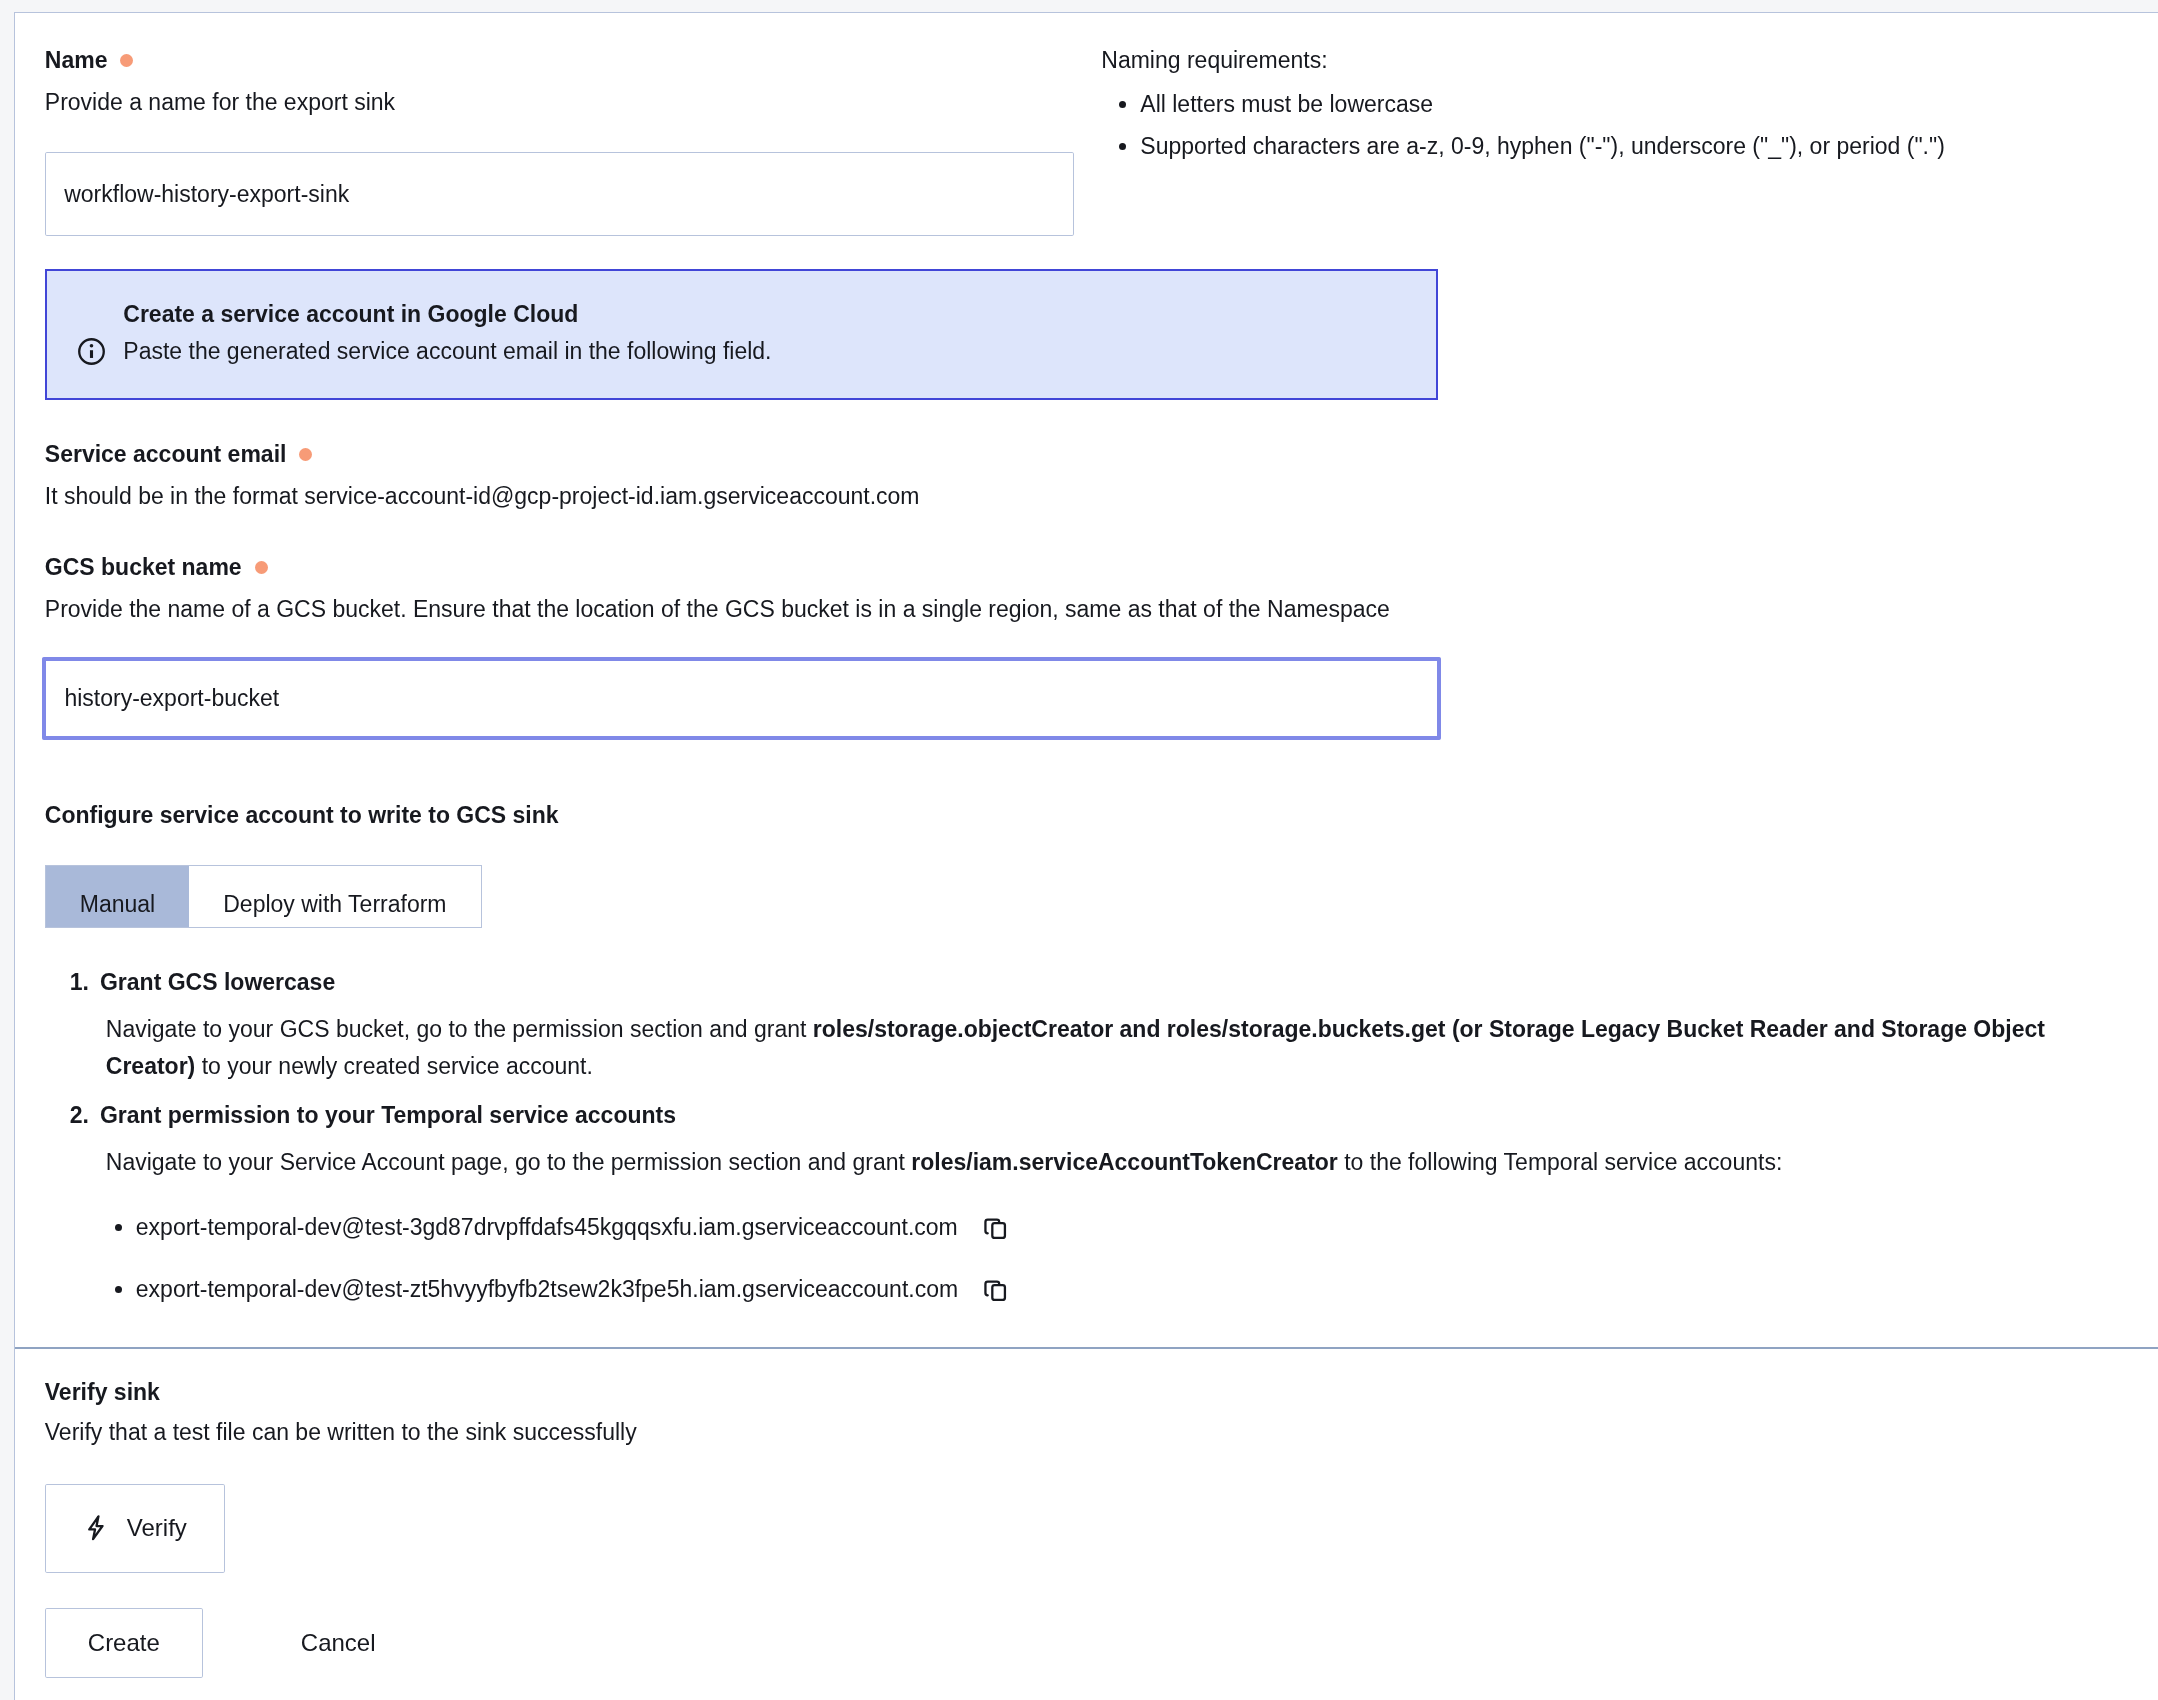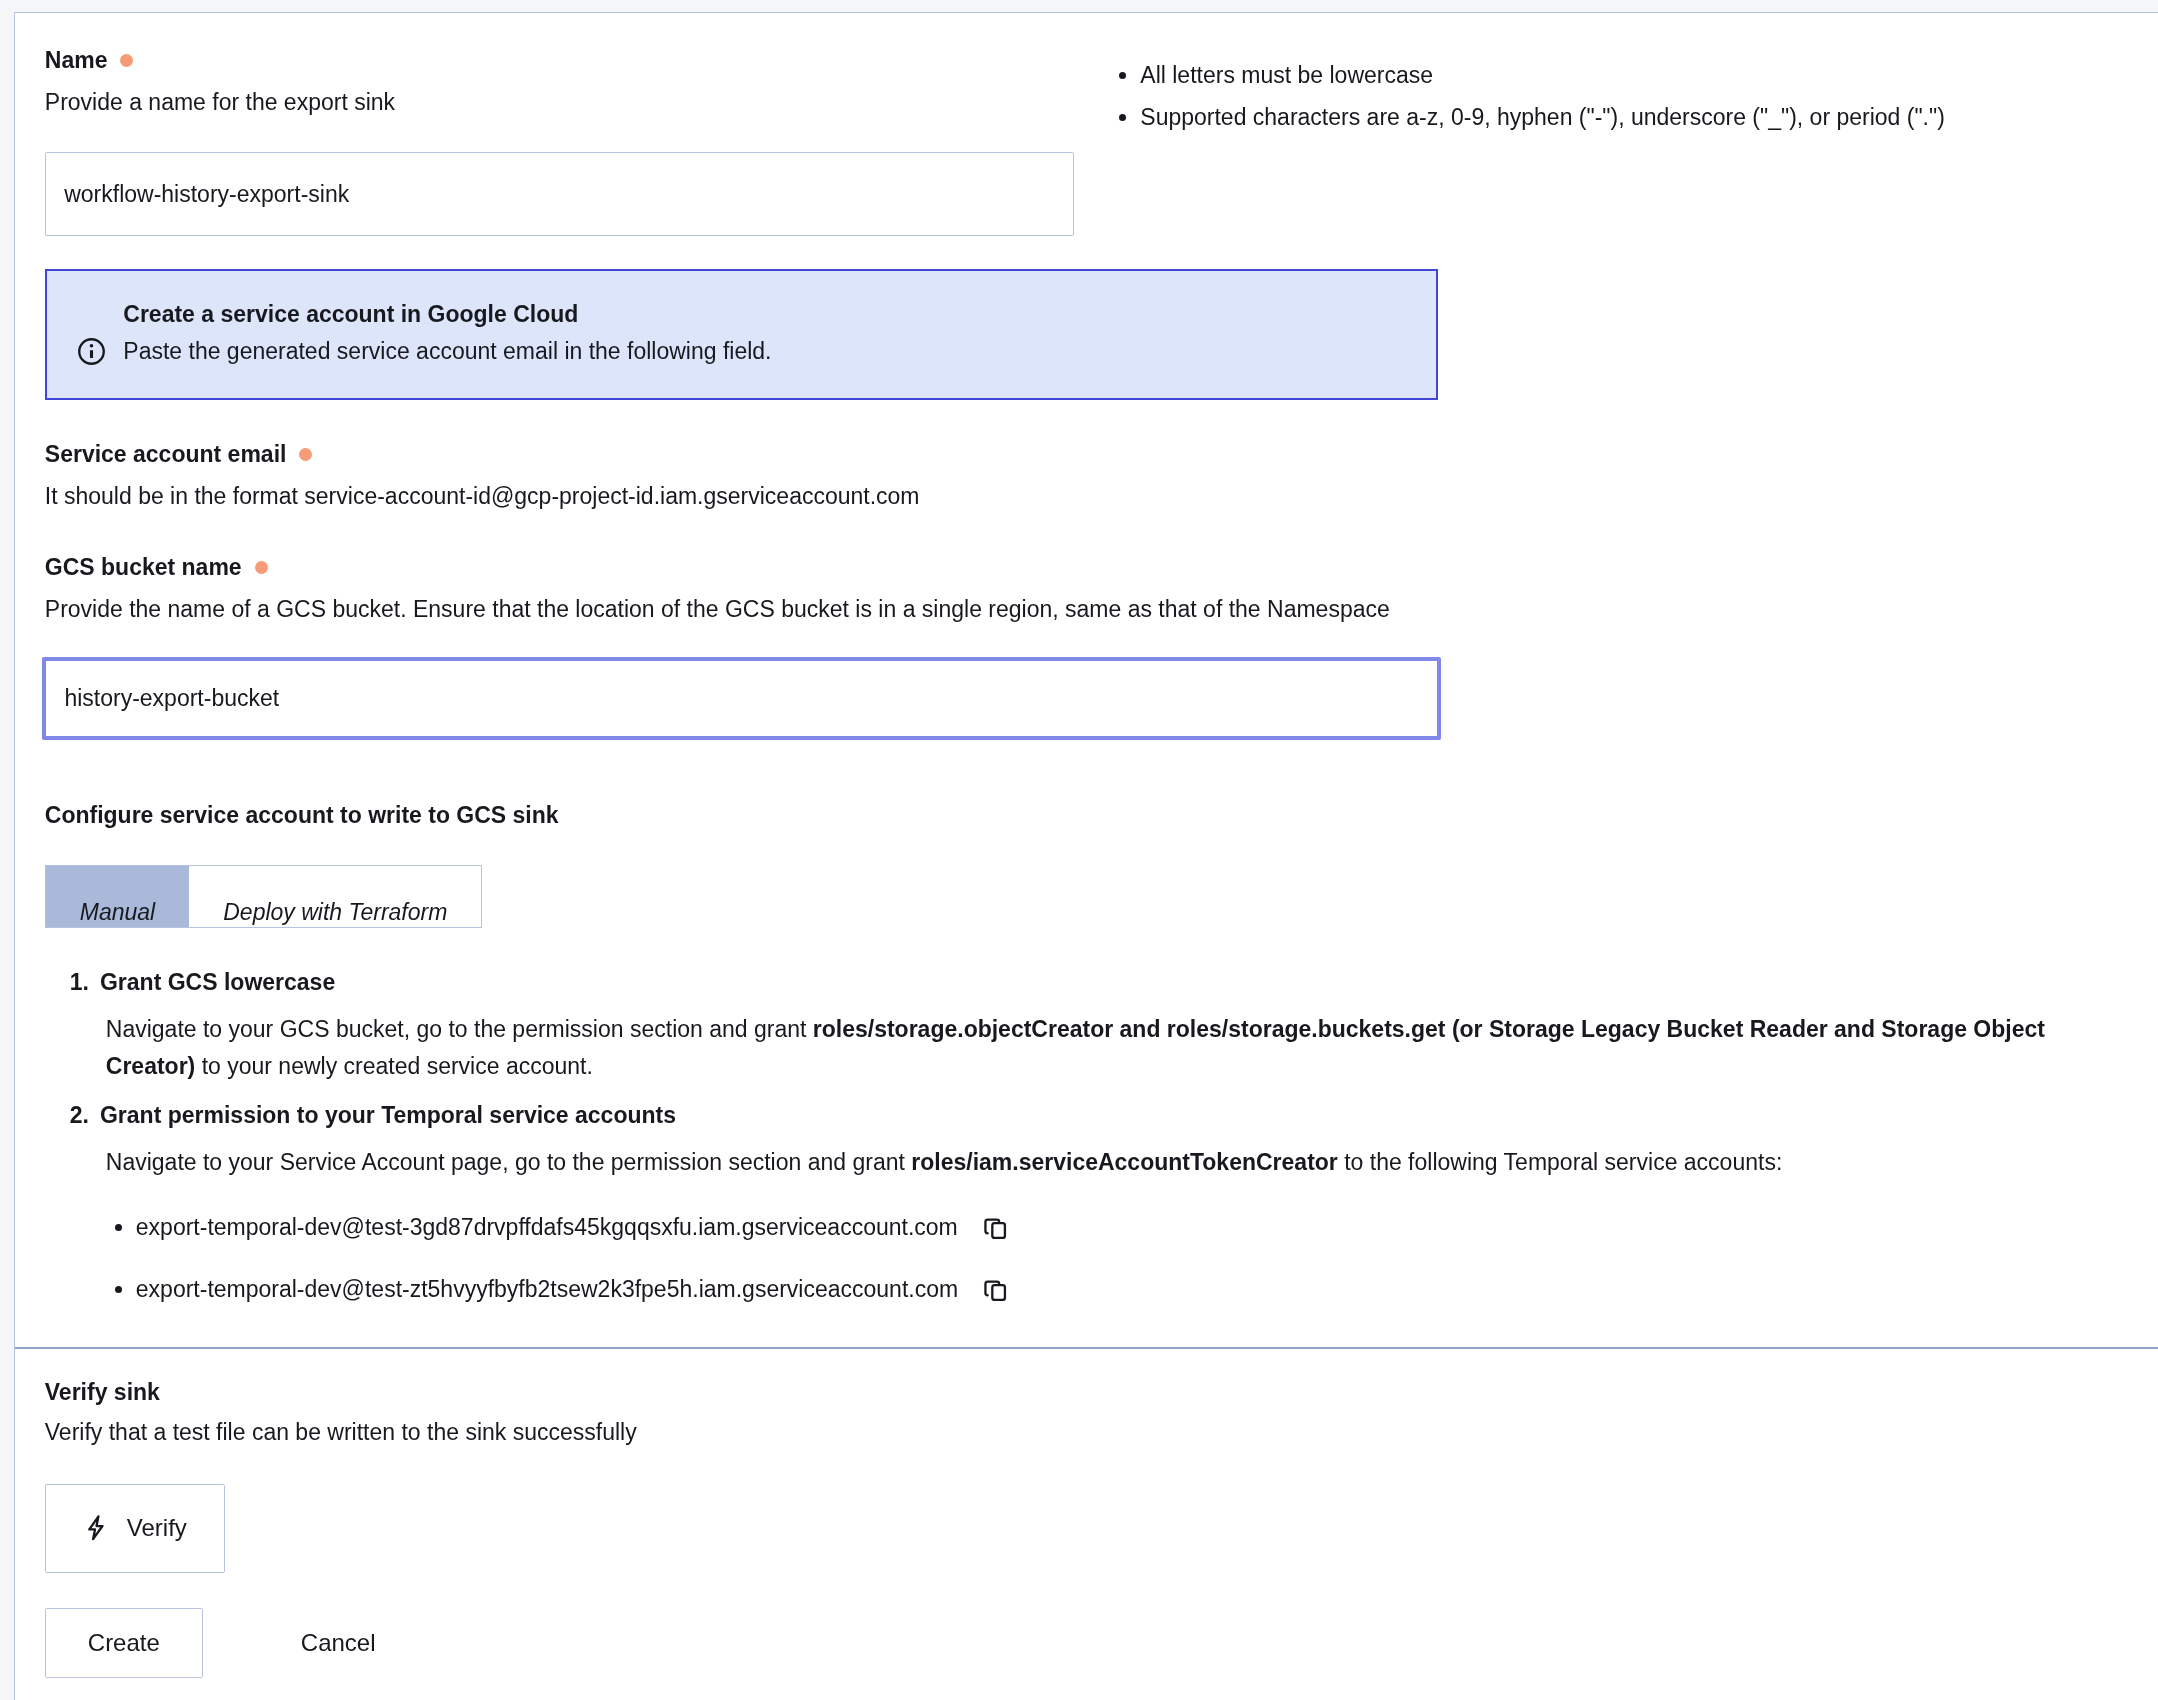--- a/index.html
+++ b/index.html
@@ -76,27 +76,26 @@
   }
 
   .tabs {
     margin-top: 35px;
     display: inline-flex;
     border: 1.8px solid #b7c3dc;
     background: #ffffff;
   }
   .tab {
     font-size: 23px; line-height: 61px; height: 61px;
-    padding: 16px 34px;
+    padding: 8px 34px;
     background: #ffffff;
     border: none; cursor: pointer;
     font-family: "Liberation Sans", "DejaVu Sans", sans-serif;
     color: #17191f;
     white-space: nowrap;
-    font-style: italic;
   }
   .tab.active { background: #a9b9d9; }
 
   .steps { margin-top: 39px; padding-left: 25px; }
   .step-title {
     font-size: 23px; font-weight: 700; line-height: 31px;
     display: flex; gap: 11px;
   }
   .step-title + .step-body { margin-top: 13px; margin-left: 36px; }
   .step-body {
@@ -167,20 +166,21 @@
     <div class="col-left">
       <div class="field-label">
         <span>Name</span>
         <span class="required-dot"></span>
       </div>
       <div class="field-desc">Provide a name for the export sink</div>
       <input class="text-input" type="text" value="workflow-history-export-sink" style="">
     </div>
 
     <div class="col-right">
+      <div class="req-title">Naming requirements:</div>
       <ul class="req-list">
         <li>All letters must be lowercase</li>
         <li>Supported characters are a-z, 0-9, hyphen ("-"), underscore ("_"), or period (".")</li>
       </ul>
     </div>
   </div>
 
   <div class="info-box">
     <span class="info-icon-wrap">
       <svg width="31" height="31" viewBox="0 0 24 24" fill="none" stroke="#17191f" stroke-width="1.8">

